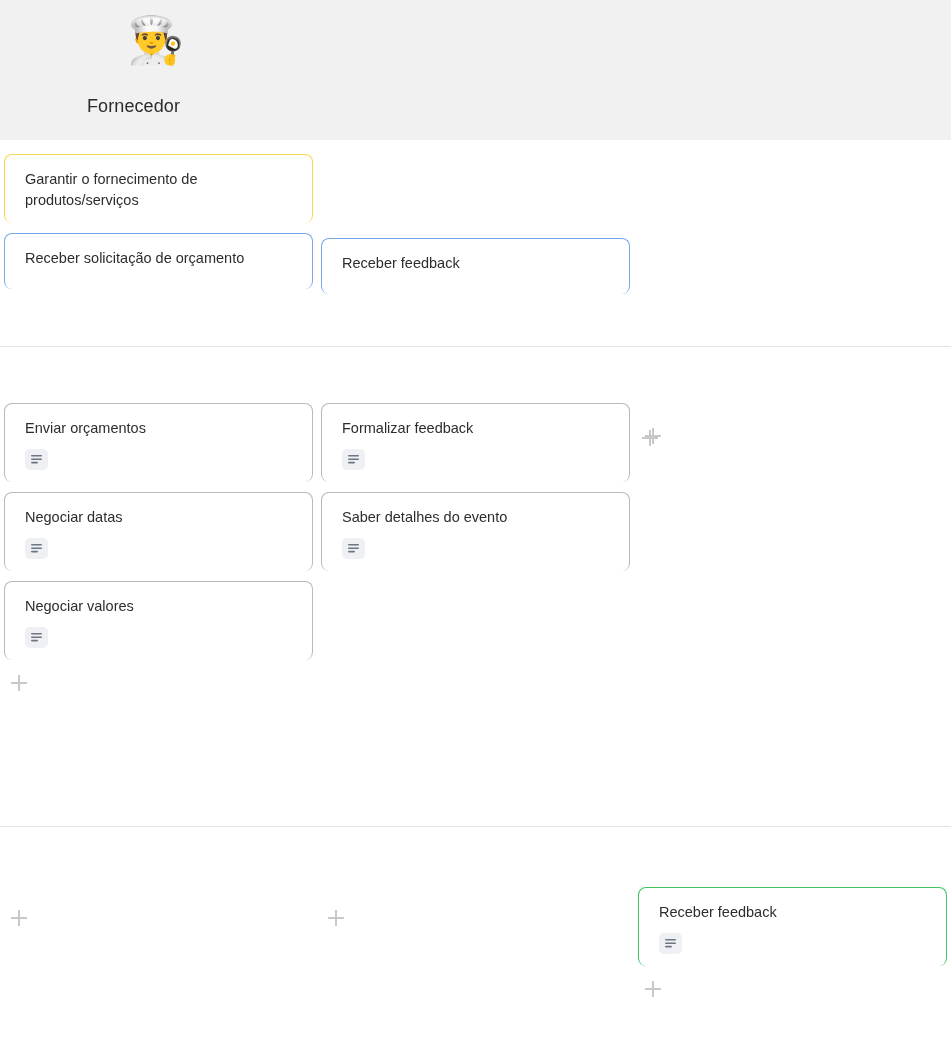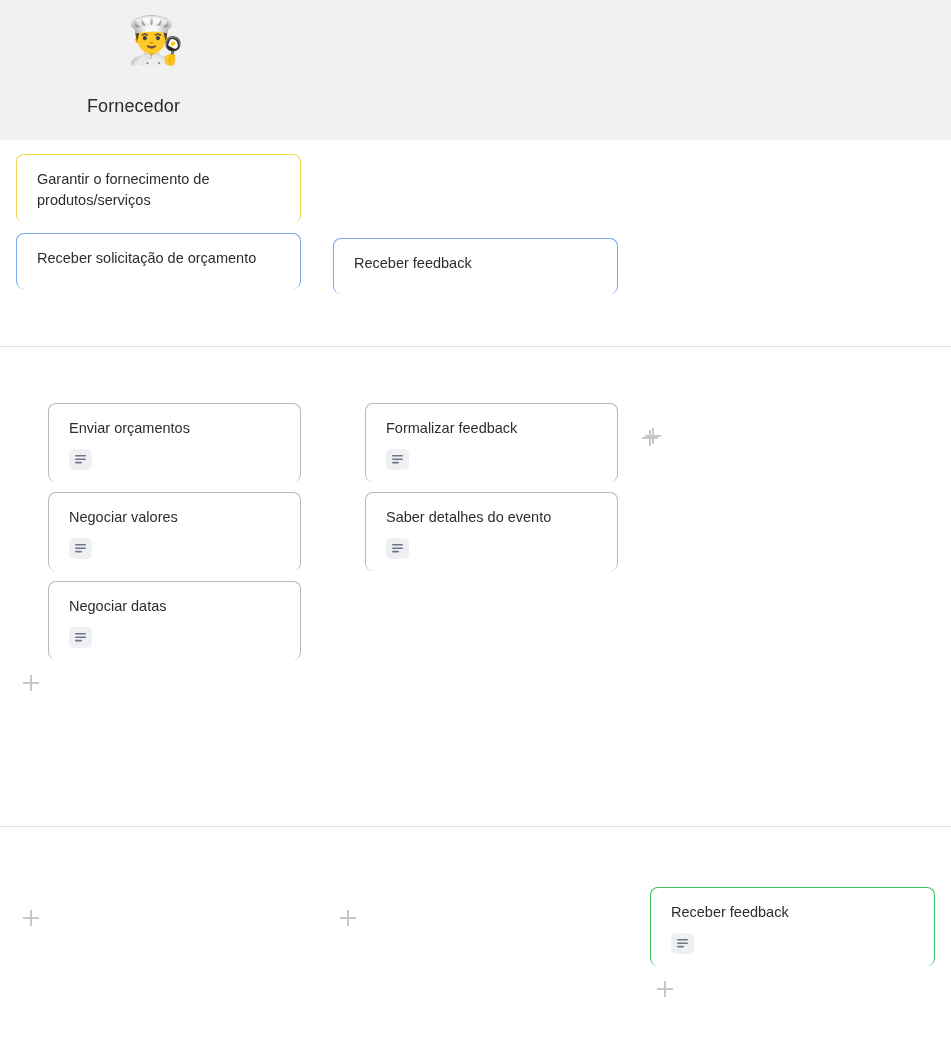--- a/index.html
+++ b/index.html
@@ -50,21 +50,21 @@
     border-bottom: 1px solid #e2e2e2;
   }
   .band:last-child { border-bottom: none; }
 
   .row {
     display: flex;
     width: 951px;
   }
   .col {
     width: 317px;
-    padding: 0 16px;
+    padding: 0 4px;
     position: relative;
   }
 
   
   .card {
     position: relative;
     background: #ffffff;
     border-radius: 8px;
     padding: 14px 16px 12px 20px;
     margin-bottom: 10px;
@@ -79,21 +79,21 @@
     left: -1px;
     right: -1px;
     bottom: -5px;
     height: 6px;
     border-bottom-left-radius: 8px;
     border-bottom-right-radius: 8px;
     background: #b9b9b9;
     z-index: -1;
   }
 
-  .card.gray    { border-color: #b9b9b9; margin-left: 32px; }
+  .card.gray    { border-color: #b9b9b9; }
   .card.gray::after    { background: #b9b9b9; }
   .card.blue    { border-color: #7aa7ee; }
   .card.blue::after    { background: #6699ea; }
   .card.yellow  { border-color: #f6d84f; }
   .card.yellow::after  { background: #f9db54; }
   .card.green   { border-color: #3ec35f; }
   .card.green::after   { background: #3ec35f; }
 
   .card-title {
     font-size: 14.5px;
@@ -166,31 +166,31 @@
             <div class="card-title">Enviar orçamentos</div>
             <div class="card-icon-badge">
               <svg width="11" height="9" viewBox="0 0 11 9" aria-hidden="true">
                 <rect x="0" y="0" width="11" height="1.6" rx="0.8" fill="#6f7683"></rect>
                 <rect x="0" y="3.4" width="11" height="1.6" rx="0.8" fill="#6f7683"></rect>
                 <rect x="0" y="6.8" width="7" height="1.6" rx="0.8" fill="#6f7683"></rect>
               </svg>
             </div>
           </div>
           <div class="card gray">
+            <div class="card-title">Negociar datas</div>
+            <div class="card-icon-badge">
+              <svg width="11" height="9" viewBox="0 0 11 9" aria-hidden="true">
+                <rect x="0" y="0" width="11" height="1.6" rx="0.8" fill="#6f7683"></rect>
+                <rect x="0" y="3.4" width="11" height="1.6" rx="0.8" fill="#6f7683"></rect>
+                <rect x="0" y="6.8" width="7" height="1.6" rx="0.8" fill="#6f7683"></rect>
+              </svg>
+            </div>
+          </div>
+          <div class="card gray">
             <div class="card-title">Negociar valores</div>
-            <div class="card-icon-badge">
-              <svg width="11" height="9" viewBox="0 0 11 9" aria-hidden="true">
-                <rect x="0" y="0" width="11" height="1.6" rx="0.8" fill="#6f7683"></rect>
-                <rect x="0" y="3.4" width="11" height="1.6" rx="0.8" fill="#6f7683"></rect>
-                <rect x="0" y="6.8" width="7" height="1.6" rx="0.8" fill="#6f7683"></rect>
-              </svg>
-            </div>
-          </div>
-          <div class="card gray">
-            <div class="card-title">Negociar datas</div>
             <div class="card-icon-badge">
               <svg width="11" height="9" viewBox="0 0 11 9" aria-hidden="true">
                 <rect x="0" y="0" width="11" height="1.6" rx="0.8" fill="#6f7683"></rect>
                 <rect x="0" y="3.4" width="11" height="1.6" rx="0.8" fill="#6f7683"></rect>
                 <rect x="0" y="6.8" width="7" height="1.6" rx="0.8" fill="#6f7683"></rect>
               </svg>
             </div>
           </div>
           <div class="plus" style="margin-top: 12px;"></div>
         </div>

